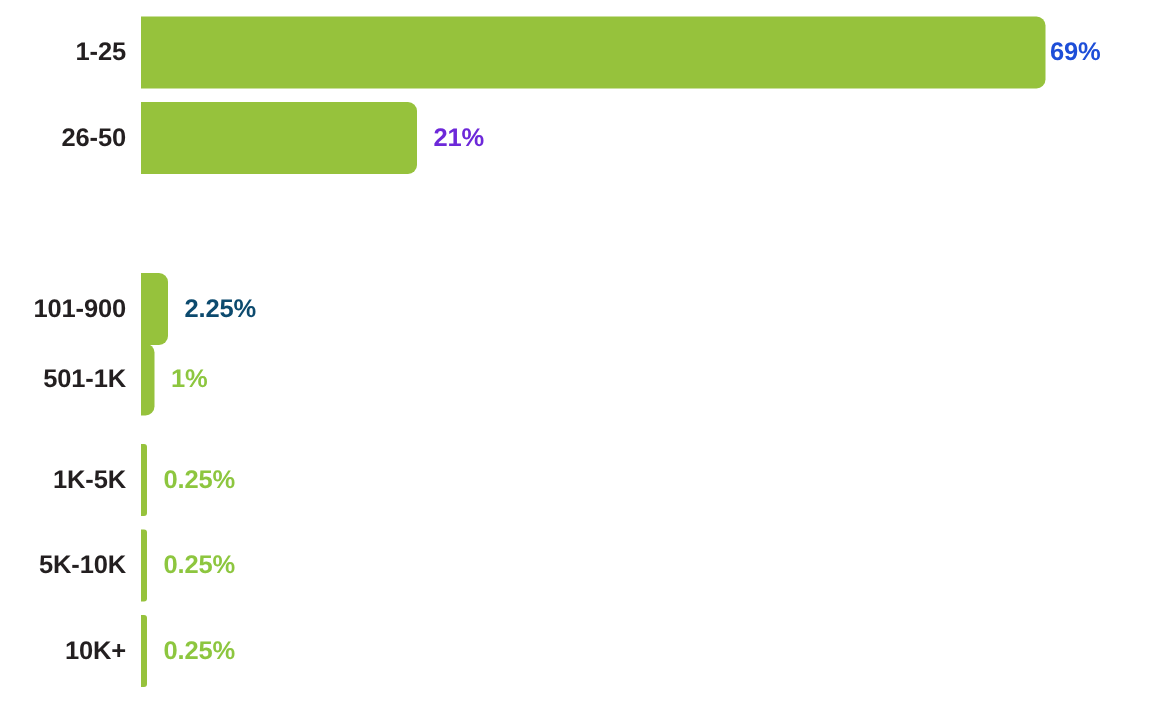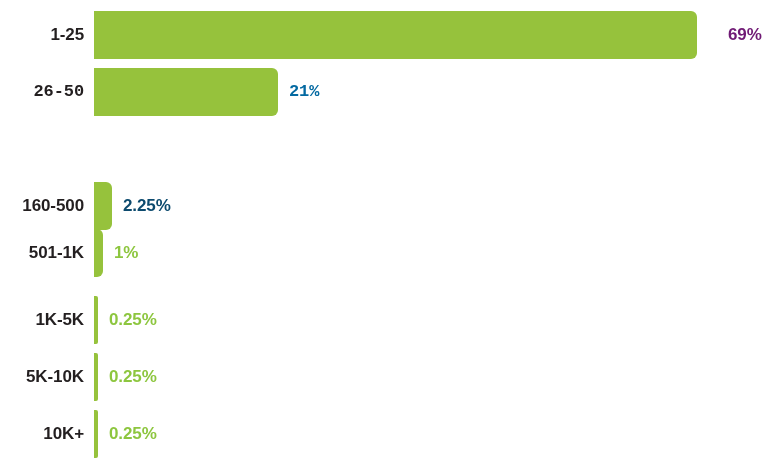--- a/index.html
+++ b/index.html
@@ -79,32 +79,32 @@
 </style>
 </head>
 <body>
 
 <div id="chart-root" style="background: rgb(255, 255, 255);">
   <div class="chart-rows" id="rows">
       <div class="chart-row" style="top: 11px;">
         <div class="cat-label">1-25</div>
         <div class="bar-area">
           <div class="bar" style="width: 603px; background: rgb(150, 194, 60);"></div>
-          <div class="val-label" style="left: 634px; color: #701a75;">69%</div>
+          <div class="val-label" style="left: 606px; color: #1d4ed8;">69%</div>
         </div>
       </div>
-      <div class="chart-row" style="top: 68px; font-family: Liberation Mono, monospace;">
+      <div class="chart-row" style="top: 68px;">
         <div class="cat-label">26-50</div>
         <div class="bar-area">
           <div class="bar" style="width: 184px; background: rgb(150, 194, 60);"></div>
-          <div class="val-label" style="left: 195px; color: #0369a1;">21%</div>
+          <div class="val-label" style="left: 195px; color: #6d28d9;">21%</div>
         </div>
       </div>
       <div class="chart-row" style="top: 182px;">
-        <div class="cat-label">160-500</div>
+        <div class="cat-label">101-900</div>
         <div class="bar-area">
           <div class="bar" style="width: 18px; background: rgb(150, 194, 60);"></div>
           <div class="val-label" style="left: 29px; color: #0c4a6e;">2.25%</div>
         </div>
       </div>
       <div class="chart-row" style="top: 229px;">
         <div class="cat-label">501-1K</div>
         <div class="bar-area">
           <div class="bar" style="width: 9px; background: rgb(150, 194, 60);"></div>
           <div class="val-label" style="left: 20px; color: rgb(141, 198, 63);">1%</div>

